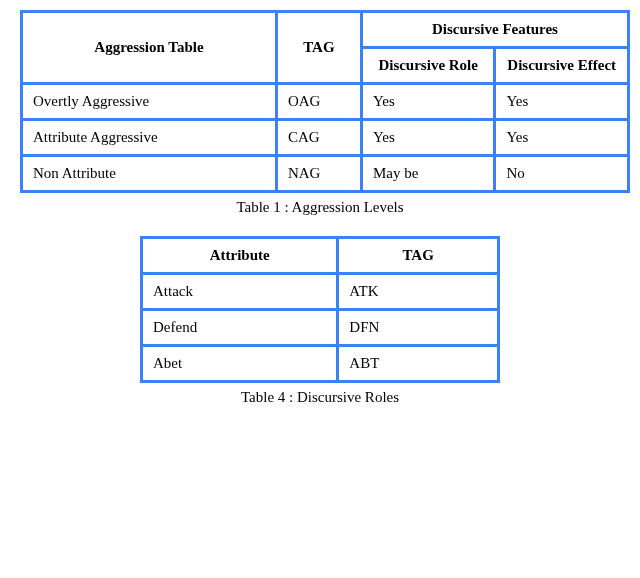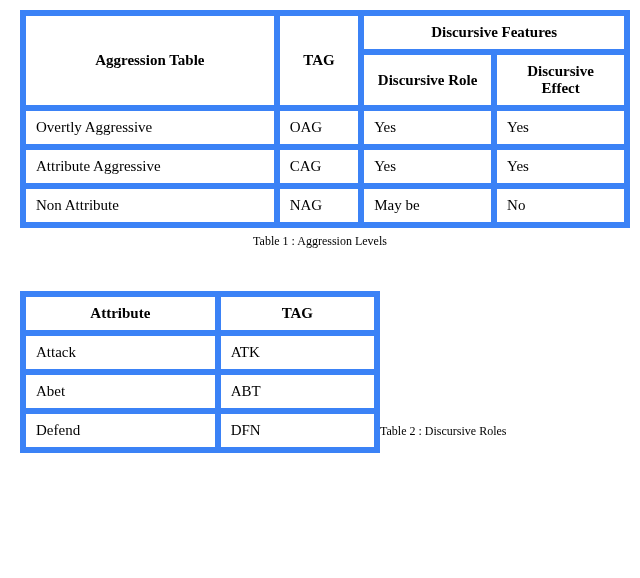--- a/index.html
+++ b/index.html
@@ -28,33 +28,33 @@
 
     table.table1 {
       width: 610px;
     }
 
     table.table2 {
       width: 360px;
     }
 
     td, th {
-      border: 6px solid #3b82f6;
+      border: 3px solid #3b82f6;
       padding: 8px 10px;
       vertical-align: middle;
     }
 
     th {
       font-weight: bold;
     }
 
     .table-caption {
       text-align: center;
       margin: 6px 0 14px 0;
-      font-size: 12px;
+      font-size: 15px;
     }
 
     .table1 col.col1 { width: 42%; }
     .table1 col.col2 { width: 14%; }
     .table1 col.col3 { width: 22%; }
     .table1 col.col4 { width: 22%; }
 
     .table2 col.col1 { width: 55%; }
     .table2 col.col2 { width: 45%; }
 
@@ -106,42 +106,42 @@
           <td>Non Attribute</td>
           <td>NAG</td>
           <td>May be</td>
           <td>No</td>
         </tr>
       </tbody>
     </table>
     <div class="table-caption">Table 1 : Aggression Levels</div>
   </div>
 
-  <div class="table-wrapper" style="display:flex;align-items:flex-end;margin-top:22px;">
+  <div class="table-wrapper" style="display:flex;flex-direction:column;align-items:center;">
     <table class="table2">
       <colgroup>
           <col class="col1">
           <col class="col2">
       </colgroup>
         <thead>
         <tr>
           <th>Attribute</th>
           <th>TAG</th>
         </tr>
       </thead>
       <tbody>
         <tr>
           <td>Attack</td>
           <td>ATK</td>
         </tr>
         <tr>
+          <td>Defend</td>
+          <td>DFN</td>
+        </tr>
+        <tr>
           <td>Abet</td>
           <td>ABT</td>
         </tr>
-        <tr>
-          <td>Defend</td>
-          <td>DFN</td>
-        </tr>
       </tbody>
     </table>
-    <div class="table-caption">Table 2 : Discursive Roles</div>
+    <div class="table-caption">Table 4 : Discursive Roles</div>
   </div>
 </div>
 
 </body></html>

